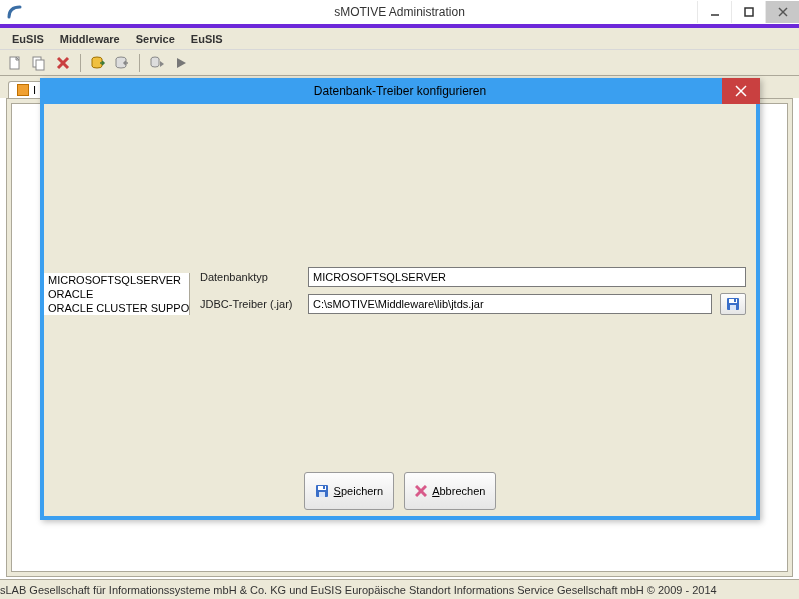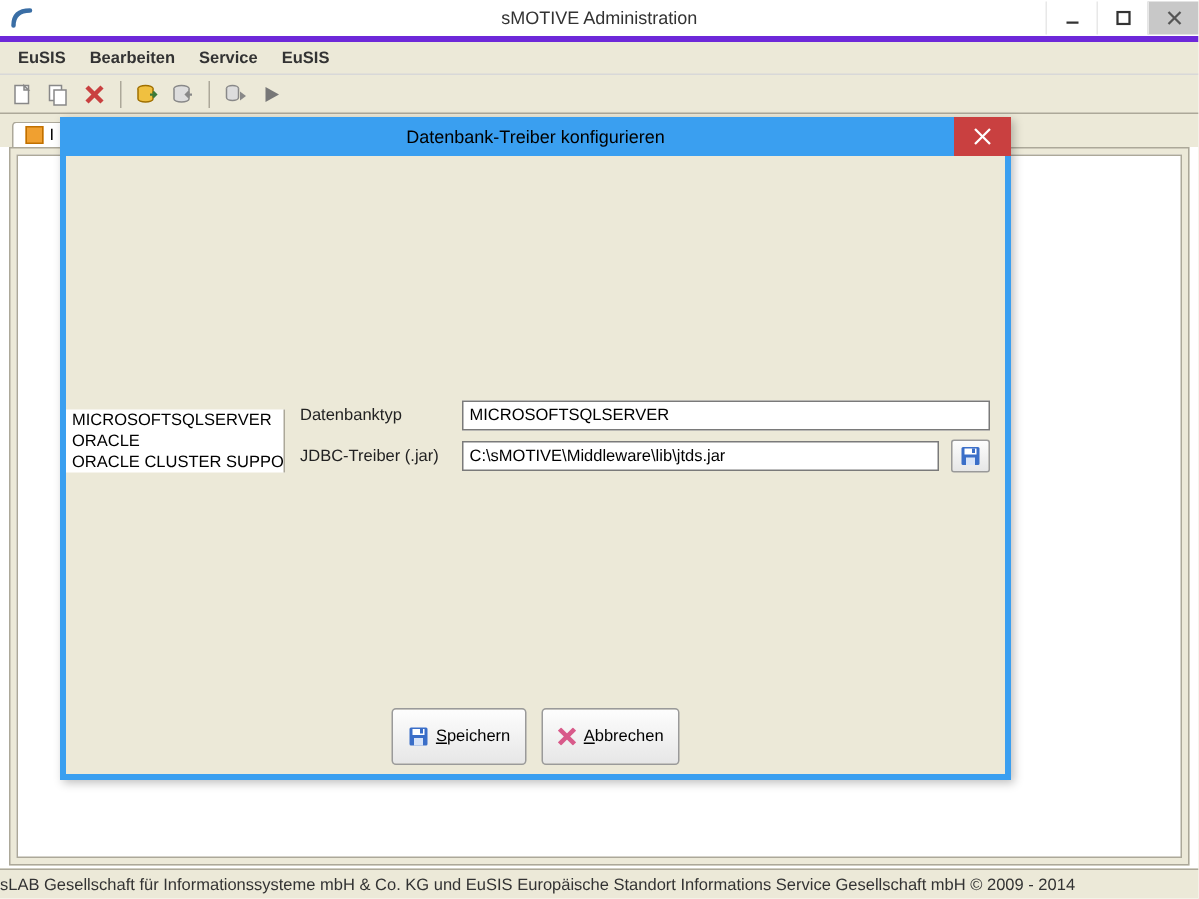--- a/index.html
+++ b/index.html
@@ -21,21 +21,21 @@
 
 .tabstrip { height: 22px; background: #ece9d8; display: flex; align-items: flex-end; padding-left: 8px; }
 .tabstrip .tab { border: 1px solid #aca899; border-bottom: none; background: #fff; padding: 2px 8px; display: flex; align-items: center; gap: 4px; border-radius: 3px 3px 0 0; }
 .tabstrip .tab .icon { width: 12px; height: 12px; background: #f0a030; border: 1px solid #c07000; }
 
 .content { position: absolute; top: 98px; left: 6px; right: 6px; bottom: 22px; border: 1px solid #aca899; background: #ece9d8; }
 .content-inner { position: absolute; top: 4px; left: 4px; right: 4px; bottom: 4px; border: 1px solid #aca899; background: #fff; }
 
 .statusbar { position: absolute; bottom: 0; left: 0; right: 0; height: 20px; border-top: 1px solid #aca899; background: #ece9d8; display: flex; align-items: center; justify-content: flex-start; color: #333; }
 
-.dialog { position: absolute; top: 78px; left: 40px; width: 634px; height: 442px; border: 4px solid #3a9ff0; background: #ece9d8; box-shadow: 2px 2px 6px rgba(0,0,0,0.25); }
+.dialog { position: absolute; top: 78px; left: 40px; width: 720px; height: 442px; border: 4px solid #3a9ff0; background: #ece9d8; box-shadow: 2px 2px 6px rgba(0,0,0,0.25); }
 .dialog-titlebar { height: 26px; background: #3a9ff0; display: flex; align-items: center; position: relative; margin: -4px -4px 0 -4px; }
 .dialog-titlebar .title { position: absolute; left: 50%; transform: translateX(-50%); color: #000; font-size: 12px; }
 .dialog-titlebar .closebtn { position: absolute; right: 0; top: 0; width: 38px; height: 26px; background: #c94040; display: flex; align-items: center; justify-content: center; }
 
 .dialog-body { position: absolute; top: 26px; left: 0; right: 0; bottom: 36px; display: flex; align-items: center; }
 .listbox { width: 146px; background: #fff; border-right: 1px solid #aca899; overflow: hidden; }
 .listbox .item { padding: 1px 4px; white-space: nowrap; cursor: default; }
 .listbox .item.selected { }
 
 .form { flex: 1; padding: 6px 10px; }
@@ -74,21 +74,21 @@
         <svg width="10" height="10">
           <line x1="1" y1="1" x2="9" y2="9" stroke="#555" stroke-width="1.5"></line>
           <line x1="9" y1="1" x2="1" y2="9" stroke="#555" stroke-width="1.5"></line>
         </svg>
       </div>
   </div>
 </div>
 
 <div class="menubar">
   <span class="item">EuSIS</span>
-  <span class="item">Bearbeiten</span>
+  <span class="item">Middleware</span>
   <span class="item">Service</span>
   <span class="item">EuSIS</span>
 </div>
 
 <div class="toolbar">
   <span class="tbtn">
       <svg width="16" height="16">
         <rect x="3" y="2" width="9" height="12" fill="#fff" stroke="#888"></rect>
         <polygon points="9,2 12,5 9,5" fill="#ddd" stroke="#888"></polygon>
       </svg>

